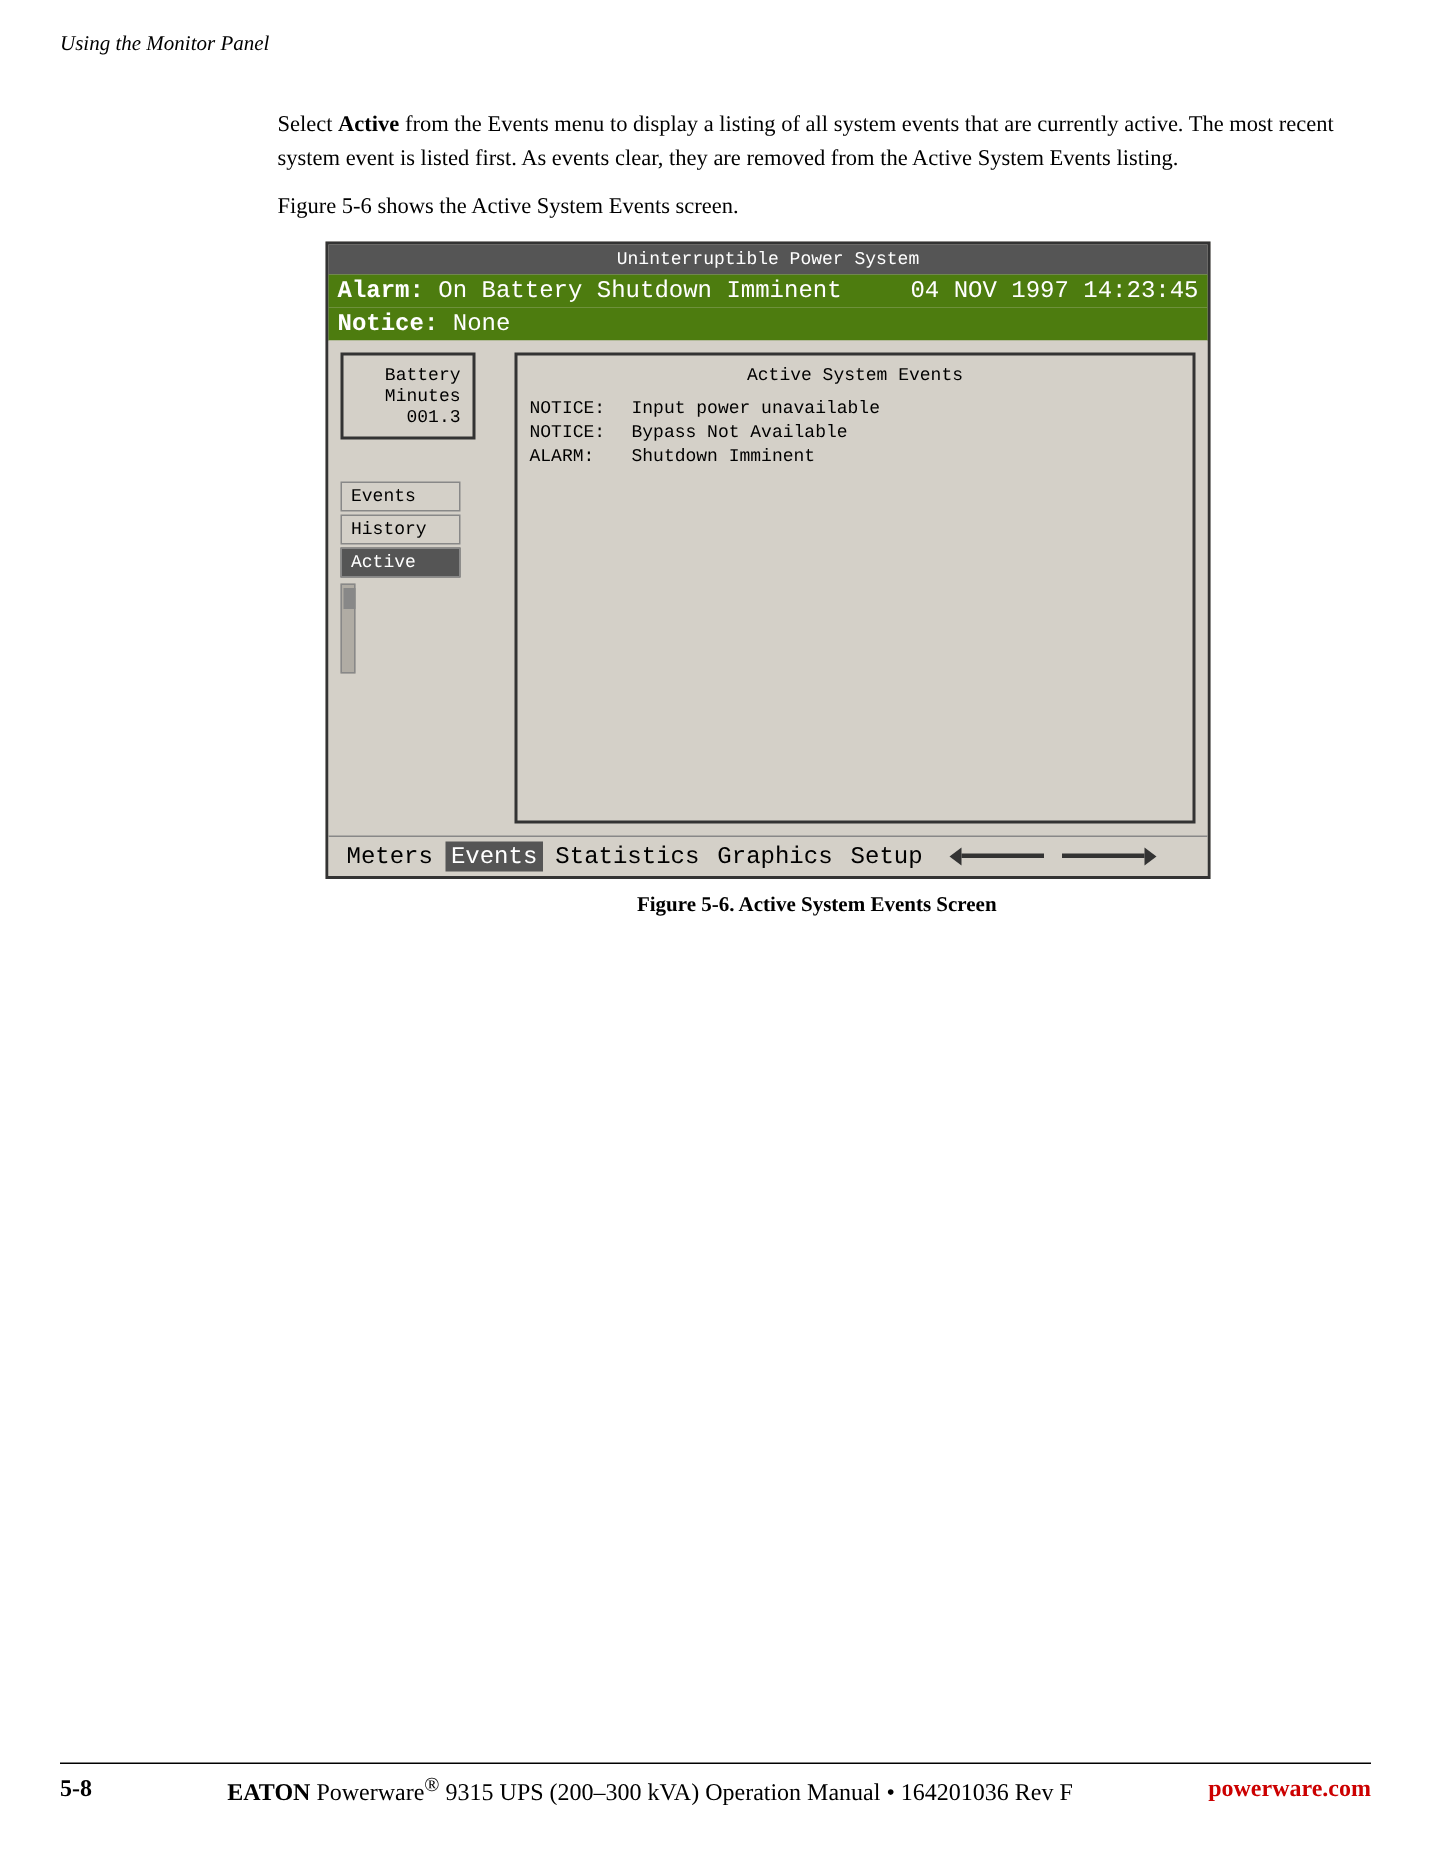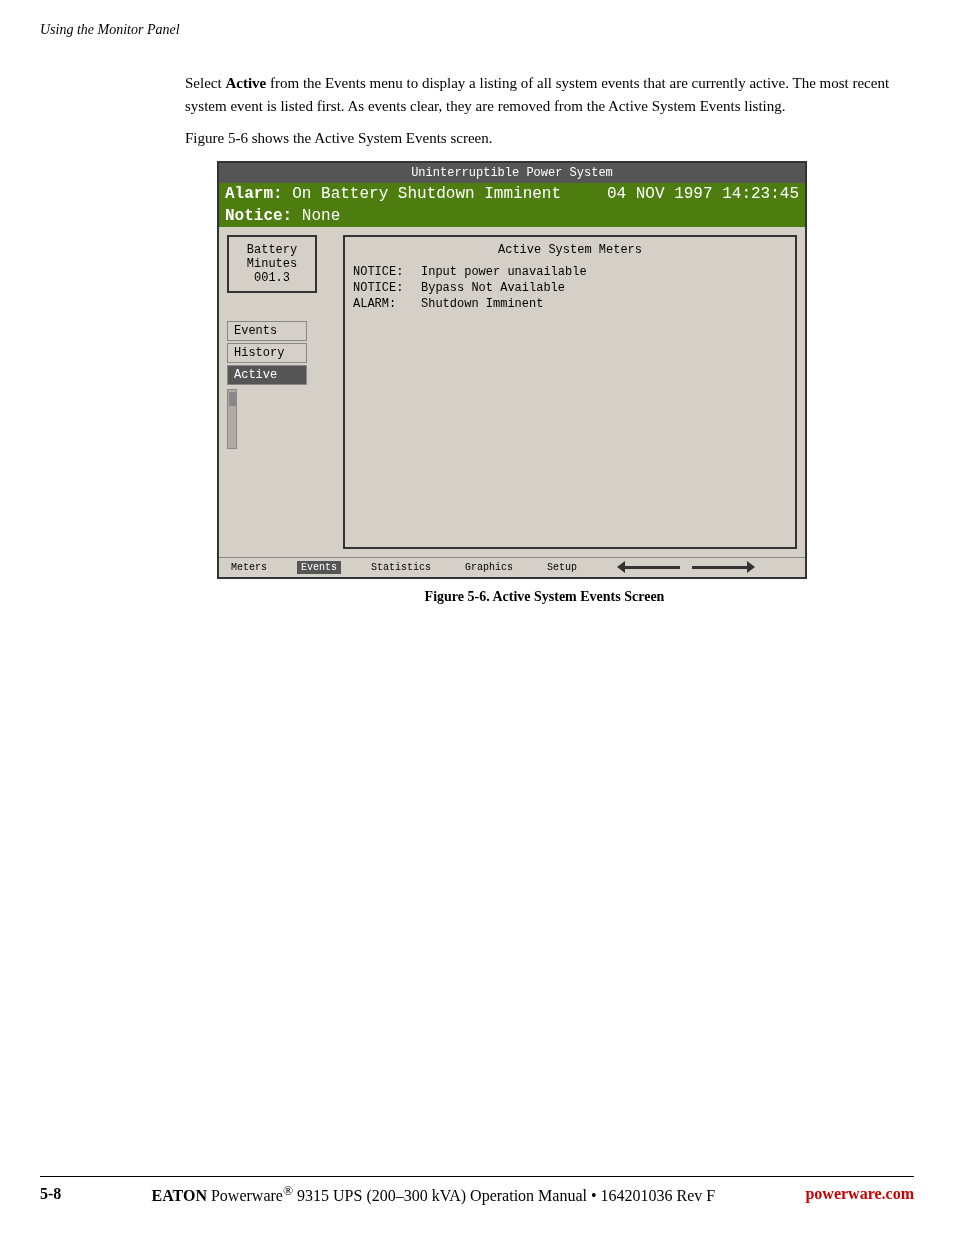--- a/index.html
+++ b/index.html
@@ -94,21 +94,21 @@
       flex-direction: column;
       gap: 8px;
     }
 
     .battery-box {
       border: 2px solid #333;
       background: #d4d0c8;
       padding: 6px 8px;
       font-family: 'Courier New', Courier, monospace;
       font-size: 12px;
-      text-align: center;
+      text-align: right;
       width: 90px;
     }
 
     .menu-box {
       margin-top: 20px;
       display: flex;
       flex-direction: column;
       gap: 2px;
     }
 
@@ -173,23 +173,23 @@
       text-align: left;
     }
 
     
     .screen-bottom-bar {
       background: #d4d0c8;
       border-top: 1px solid #888;
       padding: 3px 8px;
       display: flex;
       align-items: center;
-      gap: 26px;
-      font-family: 'Courier New', Courier, monospace;
-      font-size: 10px;
+      gap: 4px;
+      font-family: 'Courier New', Courier, monospace;
+      font-size: 16px;
     }
 
     .bottom-menu-item {
       padding: 1px 4px;
       cursor: pointer;
     }
 
     .bottom-menu-item.selected {
       background: #555;
       color: #fff;
@@ -320,21 +320,21 @@
           <div class="menu-item">History</div>
           <div class="menu-item active-item">Active</div>
           <div class="scrollbar-area">
             <div class="scrollbar-thumb"></div>
           </div>
         </div>
       </div>
 
       <div class="right-panel">
         <div class="events-title">
-          <span>Active System Meters</span>
+          <span>Active System Events</span>
         </div>
         <div>
           <div class="event-line">
             <span class="event-type">NOTICE:</span>
             <span>Input power unavailable</span>
           </div>
           <div class="event-line">
             <span class="event-type">NOTICE:</span>
             <span>Bypass Not Available</span>
           </div>

